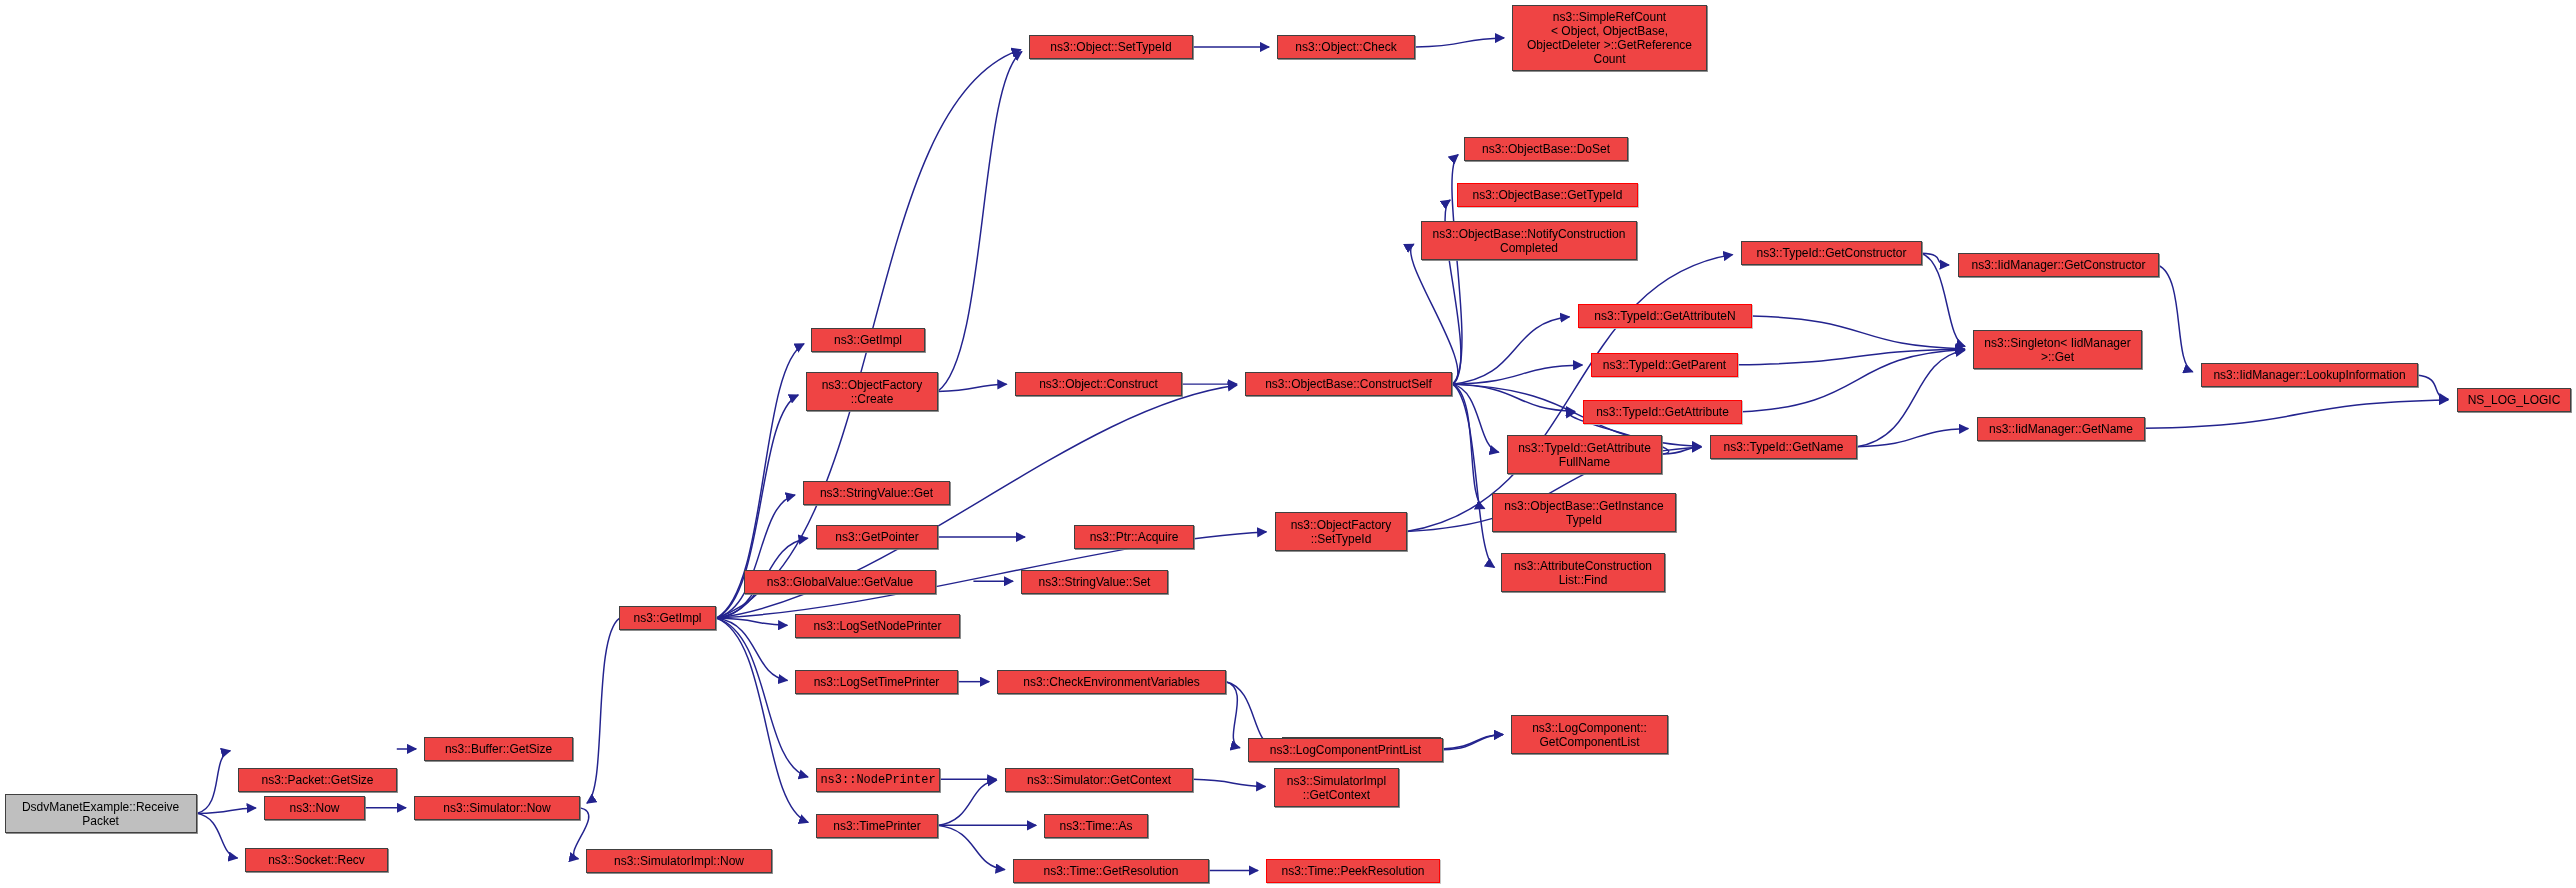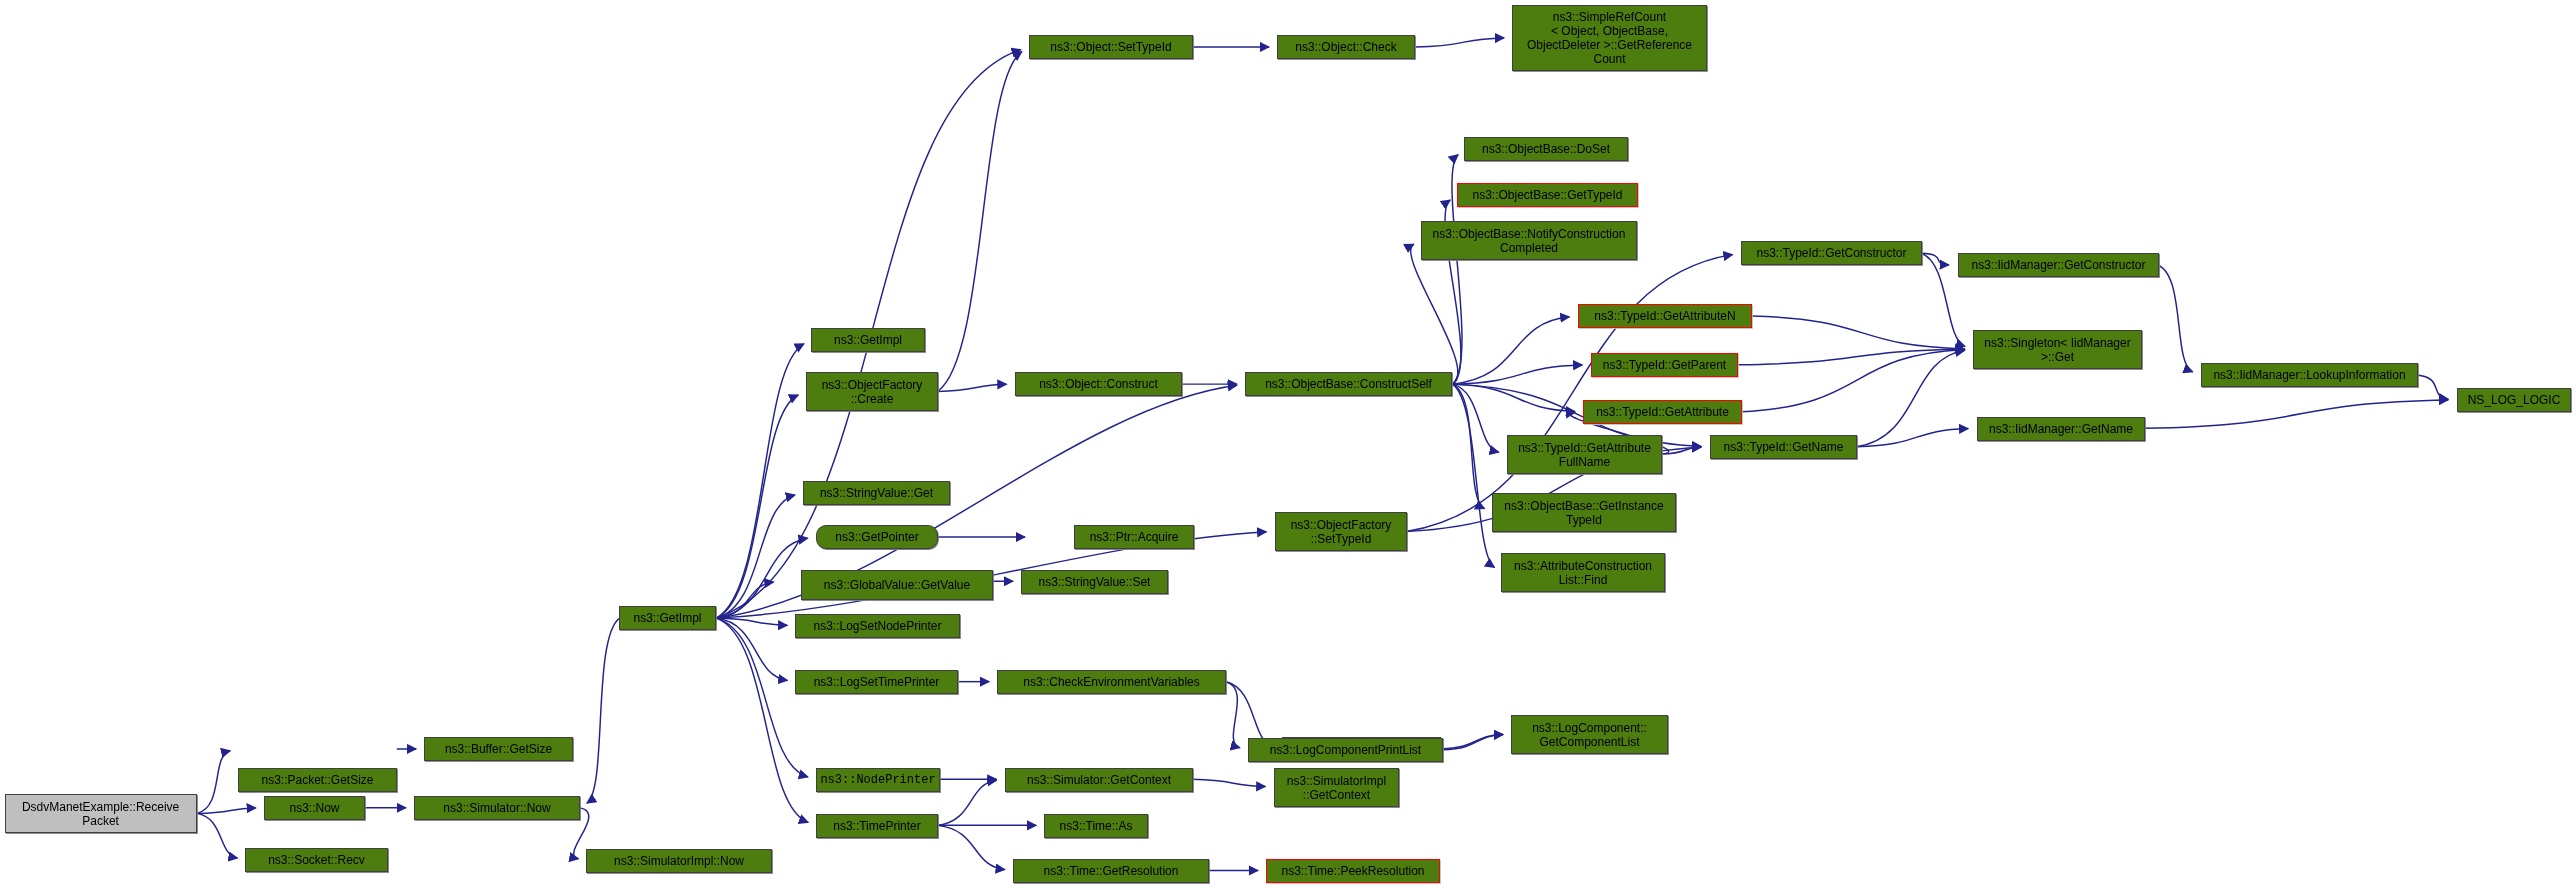--- a/index.html
+++ b/index.html
@@ -12,21 +12,21 @@
     overflow:hidden;
   }
   #edges{position:absolute;left:0;top:0;width:2576px;height:888px;pointer-events:none;}
   .node{
     position:absolute;
     box-sizing:border-box;
     display:flex;
     align-items:center;
     justify-content:center;
     text-align:center;
-    background:#4d7c0f;
+    background:#ef4444;
     border:0.9px solid #404040;
     color:#000000;
     font-size:12px;
     line-height:14px;
     letter-spacing:0px;
     white-space:pre-line;
     padding:0 2.8px;
     box-shadow:0.9px 0.9px 0 0 #808080;
   }
   .node.root{background:#bfbfbf;border:0.9px solid #404040;}
@@ -113,22 +113,22 @@
       <div class="node" style="left: 264px; top: 796px; width: 101px; height: 24px;">ns3::Now</div>
       <div class="node" style="left: 245px; top: 848px; width: 143px; height: 24px;">ns3::Socket::Recv</div>
       <div class="node" style="left: 424px; top: 737px; width: 149px; height: 24px;">ns3::Buffer::GetSize</div>
       <div class="node" style="left: 414px; top: 796px; width: 166px; height: 24px;">ns3::Simulator::Now</div>
       <div class="node" style="left: 586px; top: 849px; width: 186px; height: 24px;">ns3::SimulatorImpl::Now</div>
       <div class="node" style="left: 619px; top: 606px; width: 97px; height: 24px;">ns3::GetImpl</div>
       <div class="node" style="left: 811px; top: 328px; width: 114px; height: 24px;">ns3::GetImpl</div>
       <div class="node" style="left: 806px; top: 372px; width: 132px; height: 39px;">ns3::ObjectFactory
 ::Create</div>
       <div class="node" style="left: 803px; top: 481px; width: 147px; height: 24px;">ns3::StringValue::Get</div>
-      <div class="node" style="left: 816px; top: 525px; width: 122px; height: 24px; border-radius: 10px;">ns3::GetPointer</div>
-      <div class="node" style="left: 801px; top: 570px; width: 192px; height: 30px; text-align: right;">ns3::GlobalValue::GetValue</div>
+      <div class="node" style="left: 816px; top: 525px; width: 122px; height: 24px;">ns3::GetPointer</div>
+      <div class="node" style="left: 744px; top: 570px; width: 192px; height: 24px; text-align: right;">ns3::GlobalValue::GetValue</div>
       <div class="node" style="left: 795px; top: 614px; width: 165px; height: 24px;">ns3::LogSetNodePrinter</div>
       <div class="node" style="left: 795px; top: 670px; width: 163px; height: 24px;">ns3::LogSetTimePrinter</div>
       <div class="node" style="left: 816px; top: 768px; width: 124px; height: 24px; font-family: Liberation Mono, monospace;">ns3::NodePrinter</div>
       <div class="node" style="left: 816px; top: 814px; width: 122px; height: 24px;">ns3::TimePrinter</div>
       <div class="node" style="left: 1015px; top: 372px; width: 167px; height: 24px;">ns3::Object::Construct</div>
       <div class="node" style="left: 1033px; top: 525px; width: 120px; height: 24px; margin-left: 41px;">ns3::Ptr::Acquire</div>
       <div class="node" style="left: 1021px; top: 570px; width: 147px; height: 24px;">ns3::StringValue::Set</div>
       <div class="node" style="left: 997px; top: 670px; width: 229px; height: 24px;">ns3::CheckEnvironmentVariables</div>
       <div class="node" style="left: 1005px; top: 768px; width: 188px; height: 24px;">ns3::Simulator::GetContext</div>
       <div class="node" style="left: 1044px; top: 814px; width: 104px; height: 24px;">ns3::Time::As</div>

